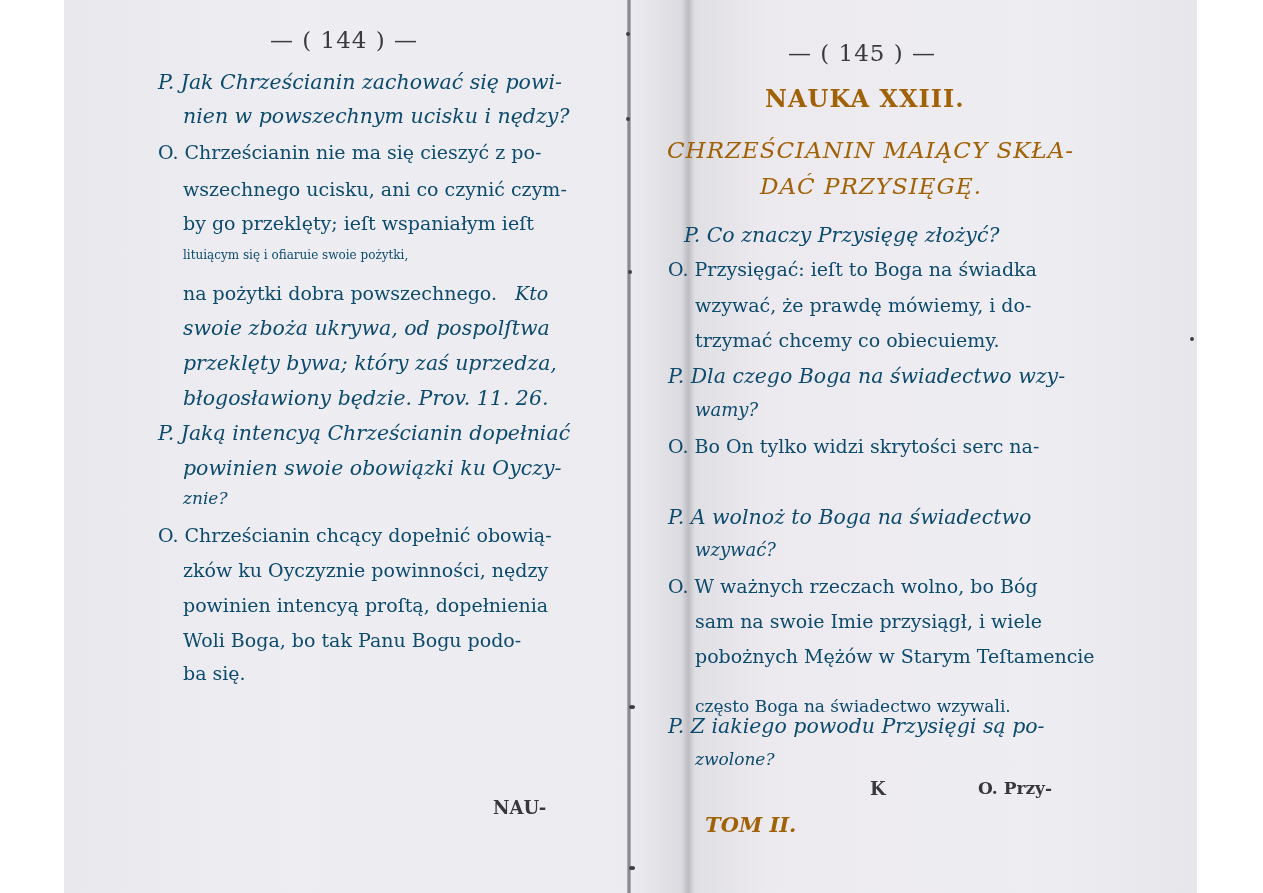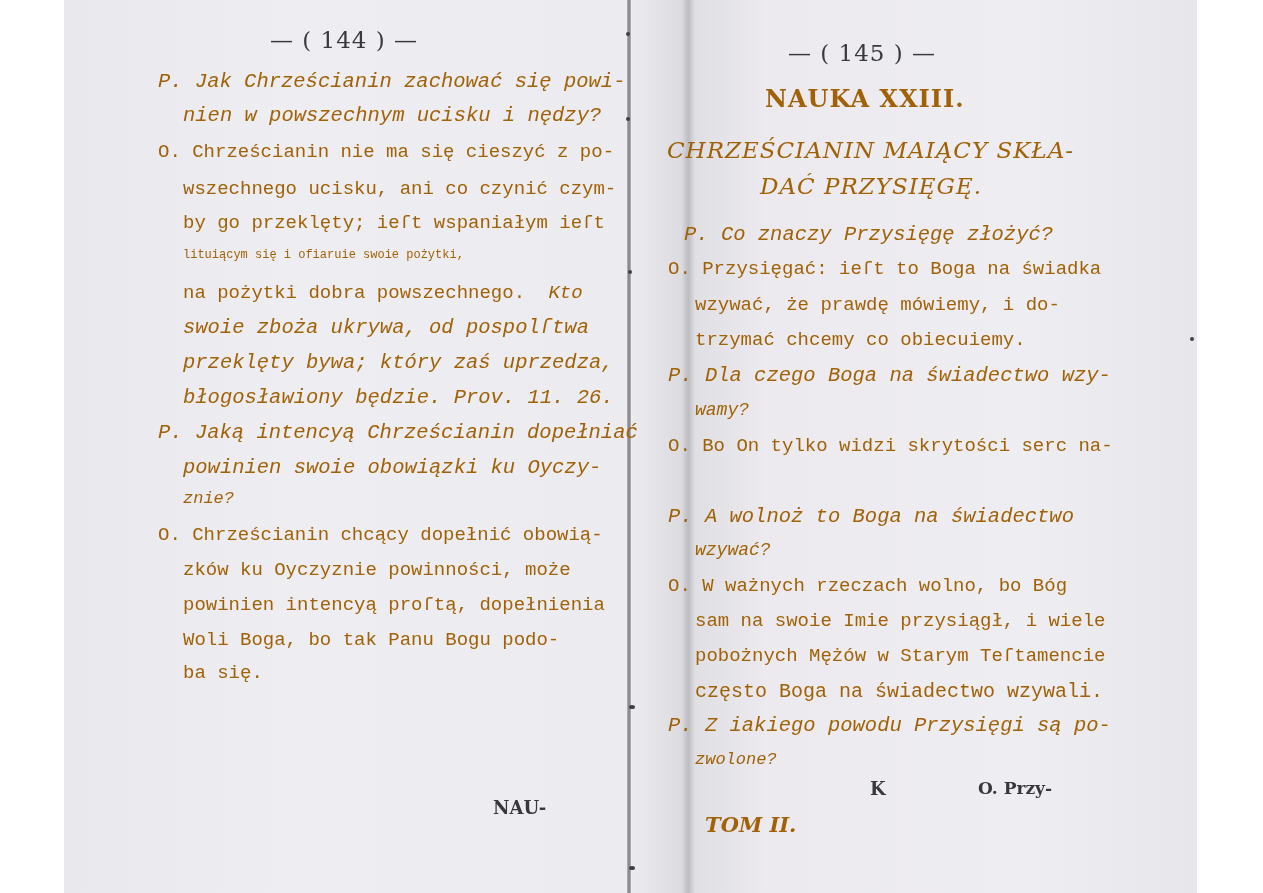--- a/index.html
+++ b/index.html
@@ -16,21 +16,21 @@
     background:linear-gradient(90deg,#b9b8be,#7d7c82,#b9b8be);
   }
   .page { position:absolute; top:0; height:789px; }
   .page.left { left:90px; width:470px; }
   .page.right { left:600px; width:500px; }
 
   .folio { position:absolute; font-size:23px; letter-spacing:1px; color:#3a3a3c; white-space:nowrap; }
   .left .folio { left:180px; top:27px; }
   .right .folio { left:110px; top:40px; }
 
-  .line { position:absolute; white-space:nowrap; font-size:20.5px; line-height:1; color:#a16207;font-family:Liberation Mono, monospace; }
+  .line { position:absolute; white-space:nowrap; font-size:20.5px; line-height:1; color:#0c4a6e; }
   .it { font-style:italic; }
   .bold-title { font-weight:bold; letter-spacing:1px; }
 
   .heading { position:absolute; white-space:nowrap; color:#a16207; }
   .catch { position:absolute; font-weight:bold; font-size:18px; color:#38383a; white-space:nowrap; }
   .dot { position:absolute; width:4px; height:4px; background:#404044; border-radius:50%; }
 </style>
 </head>
 <body>
 
@@ -51,21 +51,21 @@
     <span>na pożytki dobra powszechnego.</span>
     <span class="it" style="margin-left:12px;">Kto</span>
   </div>
   <div class="line it" style="left:93px; top:318px;">swoie zboża ukrywa, od pospolſtwa</div>
   <div class="line it" style="left:93px; top:353px;">przeklęty bywa; który zaś uprzedza,</div>
   <div class="line it" style="left:93px; top:388px;">błogosławiony będzie.  Prov. 11. 26.</div>
   <div class="line it" style="left:68px; top:423px;">P. Jaką intencyą Chrześcianin dopełniać</div>
   <div class="line it" style="left:93px; top:458px;">powinien swoie obowiązki ku Oyczy-</div>
   <div class="line it" style="left:93px; top:490px; font-size:17px;">znie?</div>
   <div class="line" style="left:68px; top:526px; font-size:19px;">O. Chrześcianin chcący dopełnić obowią-</div>
-  <div class="line" style="left:93px; top:561px; font-size:19px;">zków ku Oyczyznie powinności, może</div>
+  <div class="line" style="left:93px; top:561px; font-size:19px;">zków ku Oyczyznie powinności, nędzy</div>
   <div class="line" style="left:93px; top:596px; font-size:19px;">powinien intencyą proſtą, dopełnienia</div>
   <div class="line" style="left:93px; top:631px; font-size:19px;">Woli Boga, bo tak Panu Bogu podo-</div>
   <div class="line" style="left:93px; top:664px; font-size:19px;text-align:center;">ba się.</div>
 
   <div class="catch" style="left:403px; top:797px;">NAU-</div>
 </div>
 
 <div class="page right">
   <div class="folio" style="left:160px;margin-left:28px;">— ( 145 ) —</div>
 
@@ -78,21 +78,21 @@
   <div class="line" style="left:95px; top:296px; font-size:19px;">wzywać, że prawdę mówiemy, i do-</div>
   <div class="line" style="left:95px; top:331px; font-size:19px;">trzymać chcemy co obiecuiemy.</div>
   <div class="line it" style="left:68px; top:366px;">P. Dla czego Boga na świadectwo wzy-</div>
   <div class="line it" style="left:95px; top:401px; font-size:18px;">wamy?</div>
   <div class="line" style="left:68px; top:437px; font-size:19px;">O. Bo On tylko widzi skrytości serc na-</div>
   <div class="line it" style="left:68px; top:507px;">P. A wolnoż to Boga na świadectwo</div>
   <div class="line it" style="left:95px; top:541px; font-size:18px;">wzywać?</div>
   <div class="line" style="left:68px; top:577px; font-size:19px;">O. W ważnych rzeczach wolno, bo Bóg</div>
   <div class="line" style="left:95px; top:612px; font-size:19px;">sam na swoie Imie przysiągł, i wiele</div>
   <div class="line" style="left:95px; top:647px; font-size:19px;">pobożnych Mężów w Starym Teſtamencie</div>
-  <div class="line" style="left:95px; top:682px; font-size:20px;">często Boga na świadectwo wzywali.</div>
+  <div class="line" style="left:95px; top:698px; font-size:17px;">często Boga na świadectwo wzywali.</div>
   <div class="line it" style="left:68px; top:716px;">P. Z iakiego powodu Przysięgi są po-</div>
   <div class="line it" style="left:95px; top:751px; font-size:17px;">zwolone?</div>
 
   <div class="catch" style="left:270px; top:778px;">K</div>
   <div class="catch" style="left:378px; top:778px; font-size:17px;">O. Przy-</div>
   <div class="heading it" style="left:105px; top:812px; font-size:21px; font-weight:bold;">TOM II.</div>
 </div>
 
 <div class="dot" style="left:626px; top:32px;"></div>
 <div class="dot" style="left:626px; top:117px;"></div>

